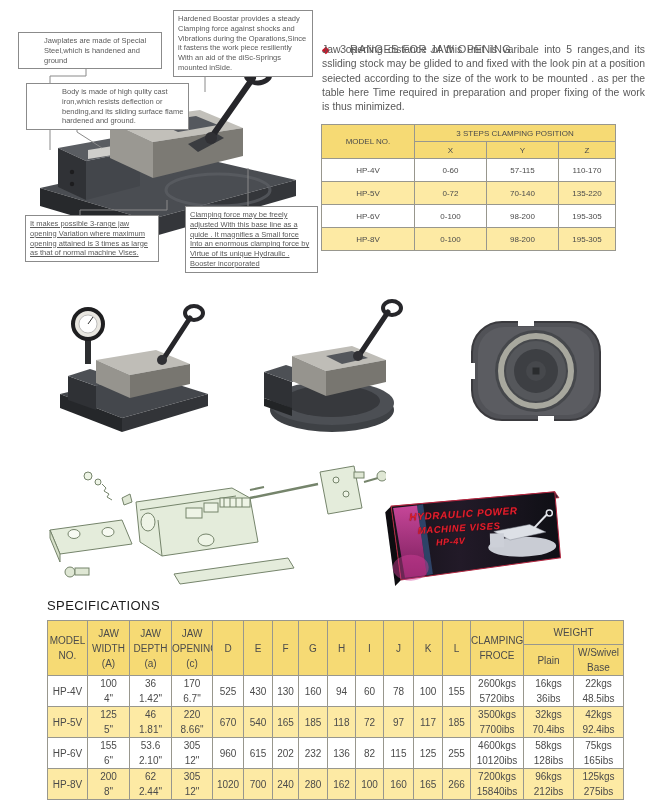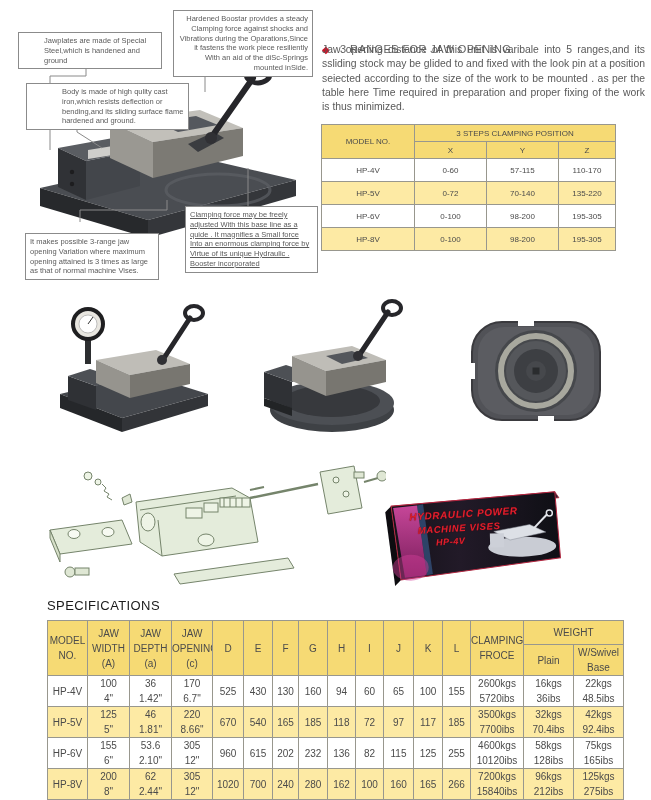--- a/index.html
+++ b/index.html
@@ -51,23 +51,23 @@
     <g stroke="#8a8a8a" stroke-width="1" fill="none">
       <polyline points="86,54 86,76 50,76 50,150"></polyline>
       <polyline points="205,56 205,92"></polyline>
       <polyline points="77,106 77,132 102,148"></polyline>
       <polyline points="80,222 80,210 167,210 167,200"></polyline>
       <polyline points="248,206 248,168"></polyline>
     </g>
   </svg>
 
   <div class="callout" style="left:18px;top:32px;width:113px;padding-left:25px;">Jawplates are made of Special Steel,which is handened and ground</div>
-  <div class="callout" style="left:173px;top:10px;width:130px;text-align:right;">Hardened Boostar provides a steady Clamping force against shocks and Vibrations during the Oparations,Since it fastens the work piece resiliently With an aid of the diSc-Springs mounted inSide.</div>
+  <div class="callout" style="left:173px;top:10px;width:130px;">Hardened Boostar provides a steady Clamping force against shocks and Vibrations during the Oparations,Since it fastens the work piece resiliently With an aid of the diSc-Springs mounted inSide.</div>
   <div class="callout" style="left:26px;top:83px;width:122px;padding-left:35px;">Body is made of high qulity cast iron,which resists deflection or bending,and its sliding surface flame hardened and ground.</div>
-  <div class="callout" style="left:25px;top:233px;width:124px;">It makes possible 3-range jaw opening Variation where maximum opening attained is 3 times as large as that of normal machine Vises.</div>
+  <div class="callout" style="left:25px;top:215px;width:124px;text-decoration:underline;">It makes possible 3-range jaw opening Variation where maximum opening attained is 3 times as large as that of normal machine Vises.</div>
   <div class="callout" style="left:185px;top:206px;width:123px;text-decoration:underline;">Clamping force may be freely adjusted With this base line as a quide . It magnifies a Small force Into an enormous clamping force by Virtue of its unique Hydraulic . Booster incorporated</div>
 
   <svg class="photo" style="left:28px;top:60px;" width="290" height="200" viewBox="0 0 290 200">
     <polygon points="12,128 120,160 268,120 160,95" fill="#4a4d52"></polygon>
     <polygon points="12,128 120,160 120,178 12,146" fill="#27292c"></polygon>
     <polygon points="120,160 268,120 268,136 120,178" fill="#34363a"></polygon>
     <ellipse cx="190" cy="130" rx="52" ry="16" fill="none" stroke="#5d6065" stroke-width="3" opacity="0.7"></ellipse>
     <polygon points="30,88 85,78 112,90 58,101" fill="#5a5d62"></polygon>
     <polygon points="30,88 58,101 58,140 30,127" fill="#303236"></polygon>
     <polygon points="58,101 112,90 112,126 58,140" fill="#43464b"></polygon>
@@ -308,21 +308,21 @@
       <td class="pre">36
 1.42"</td>
       <td class="pre">170
 6.7"</td>
       <td>525</td>
       <td>430</td>
       <td>130</td>
       <td>160</td>
       <td>94</td>
       <td>60</td>
-      <td>65</td>
+      <td>78</td>
       <td>100</td>
       <td>155</td>
       <td class="pre">2600kgs
 5720ibs</td>
       <td class="pre">16kgs
 36ibs</td>
       <td class="pre">22kgs
 48.5ibs</td>
     </tr>
     <tr class="stripe">

